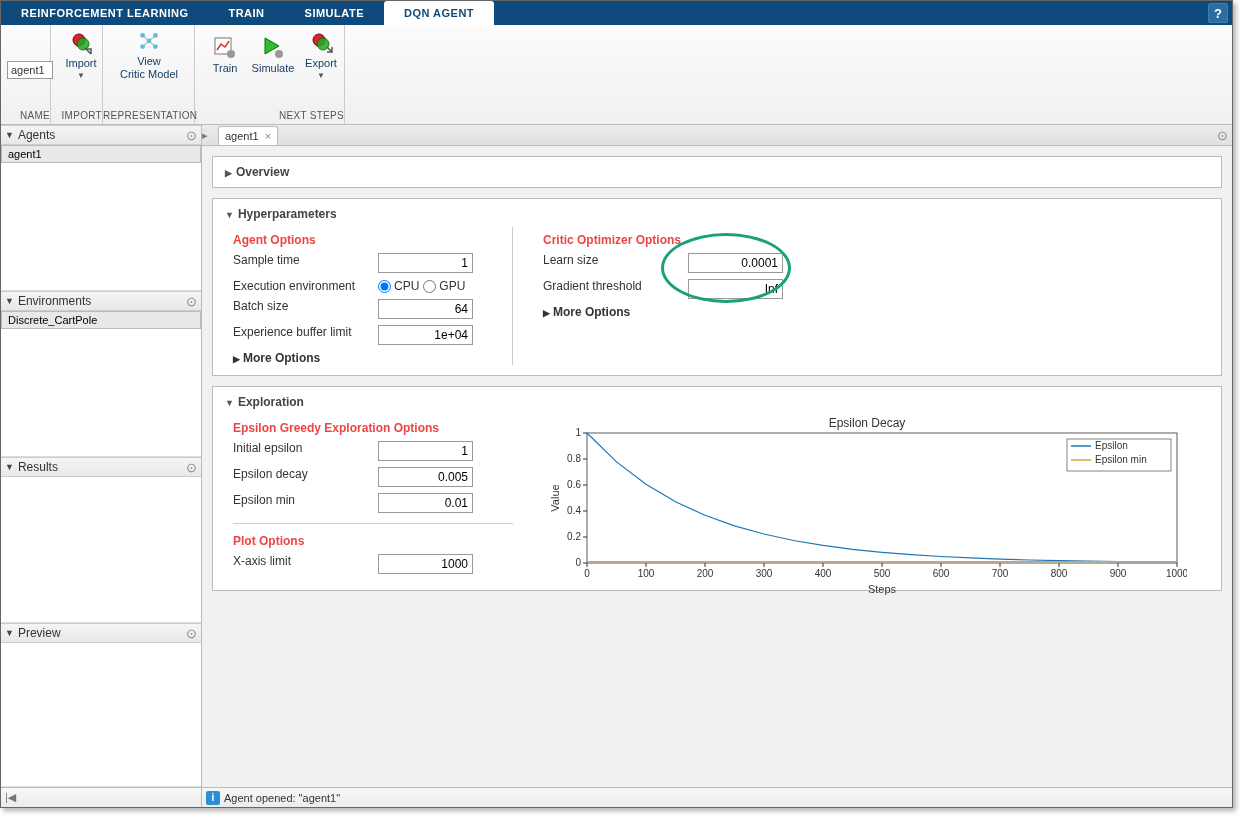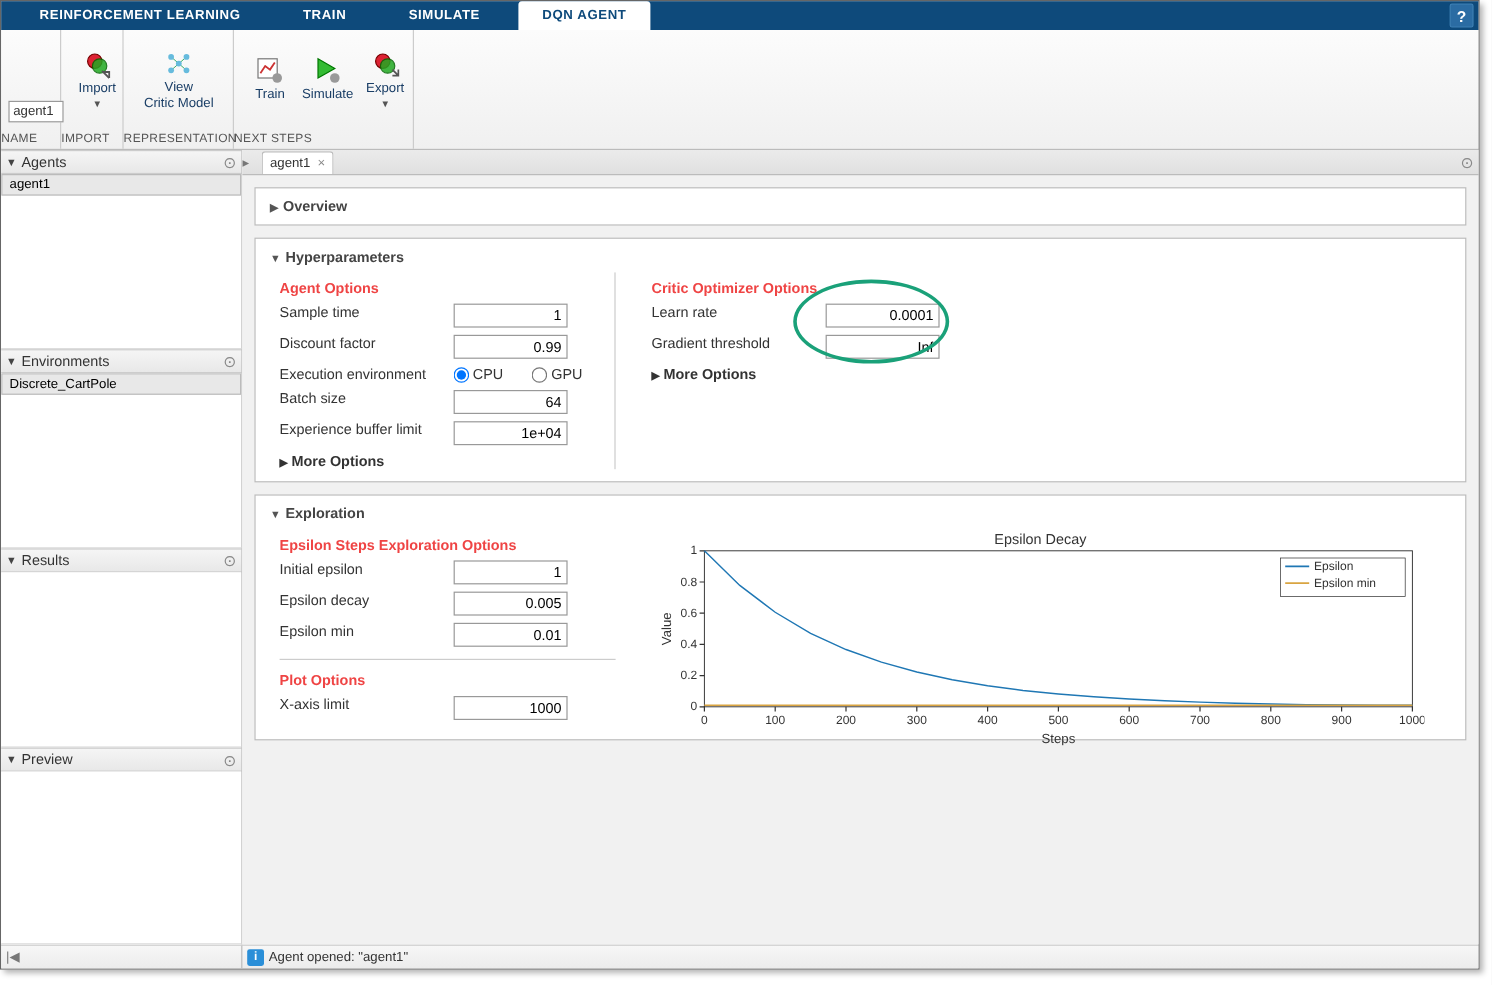--- a/index.html
+++ b/index.html
@@ -1,27 +1,27 @@
 <!DOCTYPE html>
 <html><head>
 <meta charset="utf-8">
 <style>
   * { box-sizing: border-box; margin: 0; padding: 0; font-family: Arial, Helvetica, sans-serif; }
   body { width: 1243px; height: 821px; background: #fff; overflow: hidden; }
   .app { width: 1233px; height: 808px; border: 1px solid #666; position: relative; background: #fff; box-shadow: 3px 3px 5px rgba(0,0,0,0.3); }
   
   .ribbon-tabs { height: 24px; background: #0e4a7b; display: flex; align-items: stretch; color: #fff; font-size: 11px; font-weight: bold; position: relative; }
-  .ribbon-tabs .tab { padding: 0 20px; display: flex; align-items: center; cursor: pointer; letter-spacing: 0.5px; margin-left: 12px; }
+  .ribbon-tabs .tab { padding: 0 20px; display: flex; align-items: center; cursor: pointer; letter-spacing: 0.5px; }
   .ribbon-tabs .tab.active { background: #fff; color: #0e4a7b; border-top-left-radius: 3px; border-top-right-radius: 3px; }
   .help-btn { position: absolute; right: 4px; top: 2px; width: 20px; height: 20px; background: #2b6ca3; border: 1px solid #3d7fb3; border-radius: 2px; color: #fff; display: flex; align-items: center; justify-content: center; font-size: 13px; font-weight: bold; cursor: pointer; }
   
   .toolstrip { height: 100px; background: linear-gradient(#fcfcfc,#f0f0f0); border-bottom: 1px solid #bbb; display: flex; }
   .ts-group { border-right: 1px solid #ccc; display: flex; flex-direction: column; }
   .ts-body { flex: 1; display: flex; align-items: center; padding: 2px 6px; }
-  .ts-label { text-align: left; font-size: 10px; color: #555; padding: 2px 0 3px; letter-spacing: 0.3px; }
+  .ts-label { text-align: right; font-size: 10px; color: #555; padding: 2px 0 3px; letter-spacing: 0.3px; margin-top: 23px; }
   .ts-item { display: flex; flex-direction: column; align-items: center; font-size: 11px; color: #1a3e66; cursor: pointer; padding: 2px 6px; min-width: 48px; }
   .ts-item.wide { min-width: 80px; }
   .ts-item .label2 { line-height: 13px; text-align: center; }
   .ts-item .drop-arrow { font-size: 8px; color: #555; margin-top: 1px; }
   .name-field { width: 46px; height: 18px; border: 1px solid #999; background: #fff; font-size: 11px; padding: 1px 3px; color: #333; }
   .icon-box { width: 24px; height: 24px; display: flex; align-items: center; justify-content: center; margin-bottom: 2px; }
   
   .main-area { display: flex; height: calc(100% - 124px - 20px); }
   .left-col { width: 201px; border-right: 1px solid #bbb; display: flex; flex-direction: column; background: #fafafa; }
   .panel { display: flex; flex-direction: column; }
@@ -43,21 +43,21 @@
   .sec-title { font-size: 12px; font-weight: bold; color: #444; cursor: pointer; }
   .sec-title .arrow { font-size: 9px; margin-right: 4px; color: #555; }
   .sec-content { padding: 6px 8px 2px; }
   .subhead { font-size: 12px; font-weight: bold; color: #ef4444; margin: 6px 0; }
   .two-col { display: flex; gap: 30px; }
   .col-in { position: relative; }
   .divider-v { border-right: 1px solid #ccc; }
   .opt-row { display: flex; align-items: flex-start; font-size: 12px; color: #333; margin: 6px 0; }
   .opt-row label { width: 145px; }
   .opt-row input[type=text] { width: 95px; height: 20px; border: 1px solid #999; font-size: 12px; text-align: right; padding: 1px 4px; }
-  .opt-row .radios { display: flex; gap: 24px; align-items: center; }
+  .opt-row .radios { display: flex; gap: 4px; align-items: center; }
   .opt-row .radios label { width: auto; display: flex; align-items: center; gap: 3px; }
   .more-opts { font-size: 12px; font-weight: bold; color: #333; cursor: pointer; margin-top: 6px; }
   .more-opts .arrow { font-size: 9px; margin-right: 3px; }
   .hr { border-top: 1px solid #ccc; margin: 10px 0; }
   
   .chart-pane { flex: 1; }
   .chart { position: relative; width: 640px; height: 165px; margin: 0 auto; }
   .ellipse-annot { position: absolute; border: 3px solid #1aa179; border-radius: 50%; width: 130px; height: 70px; pointer-events: none; }
   
   .statusbar { height: 20px; background: linear-gradient(#f7f7f7,#ececec); border-top: 1px solid #bbb; display: flex; align-items: center; font-size: 11px; color: #333; }
@@ -220,24 +220,20 @@
           <div class="sec-title"><span class="arrow">▼</span><span>Hyperparameters</span></div>
           <div class="sec-content">
             <div class="two-col">
               <div class="col-in divider-v" style="width:280px;padding-right:20px">
                 <div class="subhead">Agent Options</div>
                 <div class="opt-row">
                     <label>Sample time</label>
                     <input type="text" value="1" style="">
                   </div>
                 <div class="opt-row">
-                    <label>Discount factor</label>
-                    <input type="text" value="0.99" style="">
-                  </div>
-                <div class="opt-row">
                     <label>Execution environment</label>
                   <div class="radios">
                     <label>
                         <input type="radio" checked="" style="">
                         <span>CPU</span>
                       </label>
                     <label>
                         <input type="radio" style="">
                         <span>GPU</span>
                       </label>
@@ -249,40 +245,40 @@
                   </div>
                 <div class="opt-row">
                     <label>Experience buffer limit</label>
                     <input type="text" value="1e+04" style="">
                   </div>
                 <div class="more-opts"><span class="arrow">▶</span><span>More Options</span></div>
               </div>
               <div class="col-in" style="width:280px;position:relative">
                 <div class="subhead">Critic Optimizer Options</div>
                 <div class="opt-row">
-                    <label>Learn rate</label>
+                    <label>Learn size</label>
                     <input type="text" value="0.0001" style="">
                   </div>
                 <div class="opt-row">
                     <label>Gradient threshold</label>
                     <input type="text" value="Inf" style="">
                   </div>
                 <div class="more-opts"><span class="arrow">▶</span><span>More Options</span></div>
                 <div class="ellipse-annot" style="left:118px;top:6px"></div>
               </div>
             </div>
           </div>
         </div>
 
         <div class="section">
           <div class="sec-title"><span class="arrow">▼</span><span>Exploration</span></div>
           <div class="sec-content">
             <div style="display:flex;gap:20px">
               <div style="width:280px">
-                <div class="subhead">Epsilon Steps Exploration Options</div>
+                <div class="subhead">Epsilon Greedy Exploration Options</div>
                 <div class="opt-row">
                     <label>Initial epsilon</label>
                     <input type="text" value="1" style="">
                   </div>
                 <div class="opt-row">
                     <label>Epsilon decay</label>
                     <input type="text" value="0.005" style="">
                   </div>
                 <div class="opt-row">
                     <label>Epsilon min</label>

